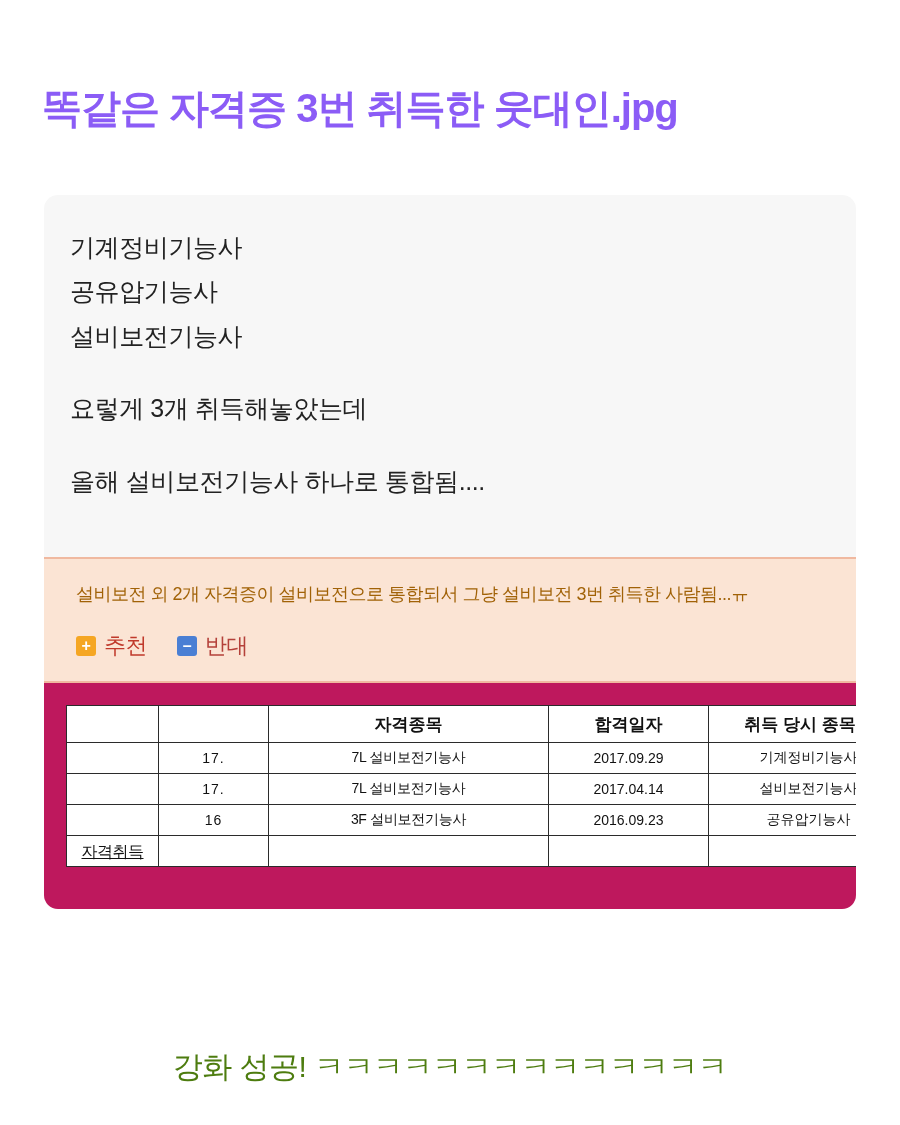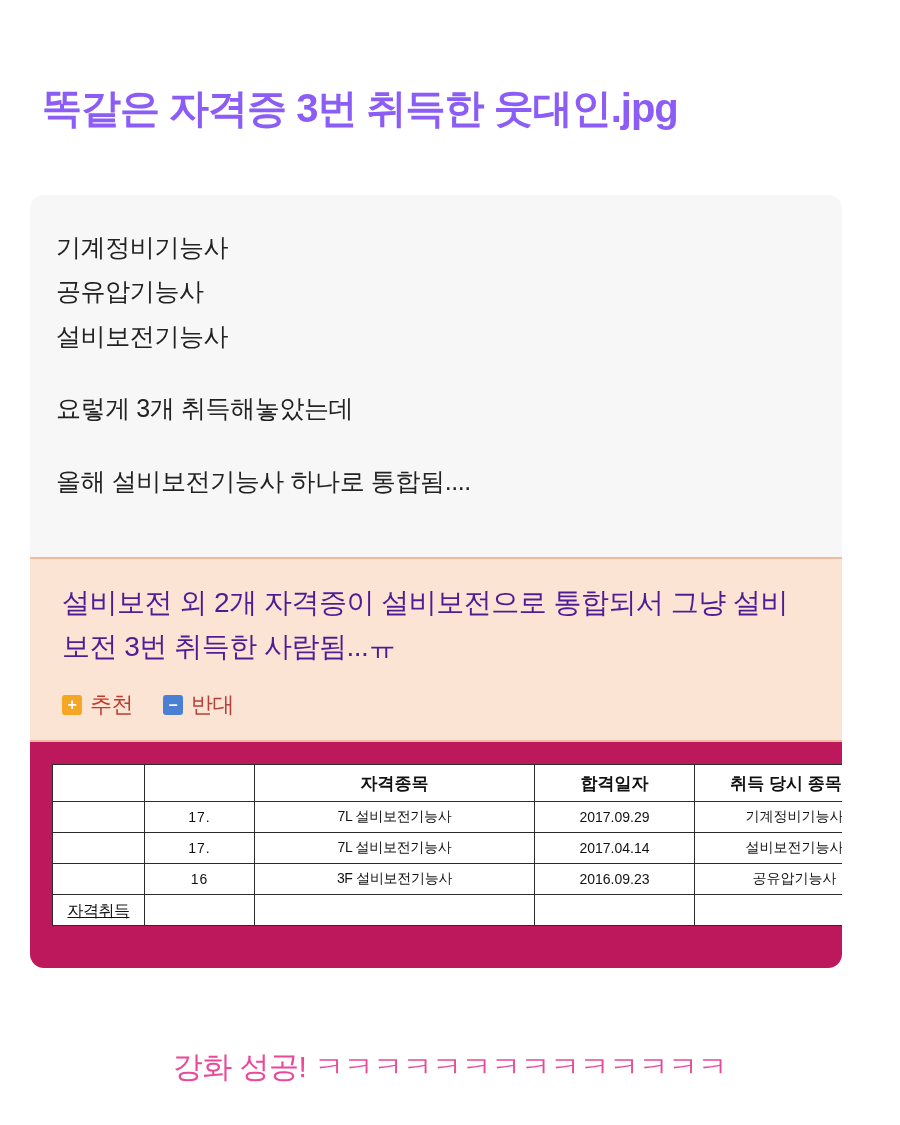--- a/index.html
+++ b/index.html
@@ -31,21 +31,21 @@
     letter-spacing: -1px;
     color: #8b5cf6;
     padding: 56px 0 0 42px;
     line-height: 1.25;
     white-space: nowrap;
   }
 
   
   .card {
     position: absolute;
-    left: 30px;
+    left: 44px;
     top: 168px;
     width: 812px;
     background: #f7f7f7;
     border-radius: 14px;
     overflow: hidden;
   }
 
   .post-body {
     padding: 30px 26px 26px 26px;
     font-size: 25px;
@@ -64,22 +64,22 @@
   }
 
   
   .quote-block {
     background: #fbe4d4;
     border-top: 2px solid #f0b9a0;
     border-bottom: 2px solid #f0b9a0;
     padding: 22px 28px 20px 32px;
   }
   .quote-text {
-    color: #4c1d95;
-    font-size: 28px;
+    color: #a16207;
+    font-size: 18px;
     line-height: 1.55;
     letter-spacing: -0.5px;
   }
   .vote-row {
     margin-top: 22px;
     display: flex;
     align-items: center;
     gap: 30px;
   }
   .vote {
@@ -151,21 +151,21 @@
 
   
   .footer-caption {
     position: absolute;
     left: 0;
     right: 0;
     top: 1020px;
     text-align: center;
     font-size: 30px;
     letter-spacing: -0.5px;
-    color: #ec4899;
+    color: #4d7c0f;
     font-weight: 500;
   }
 </style>
 </head>
 <body>
 
 <div class="page">
 
   <h1 class="title">똑같은 자격증 3번 취득한 웃대인.jpg</h1>
 

